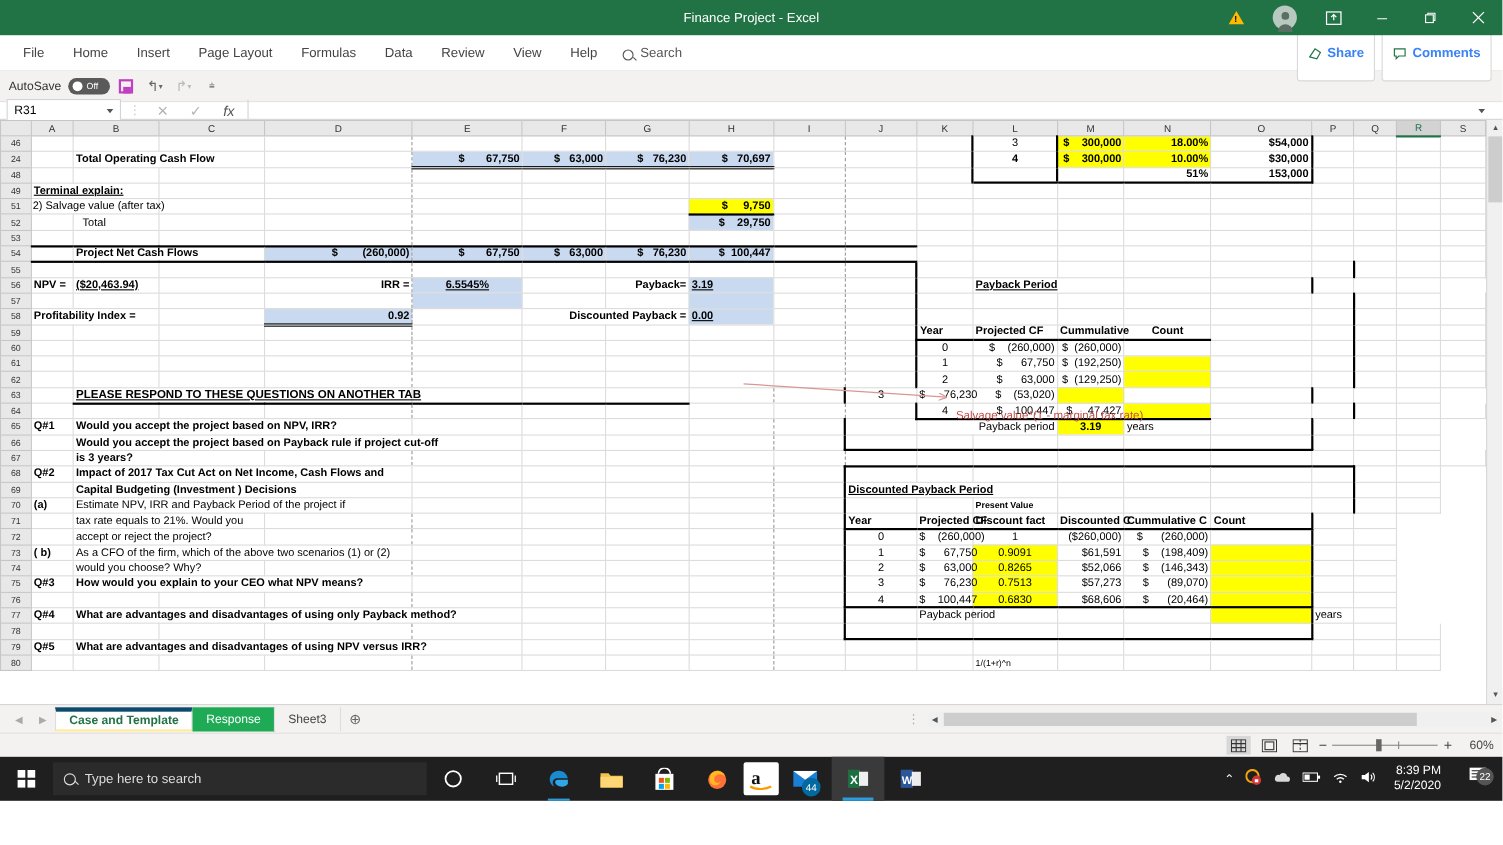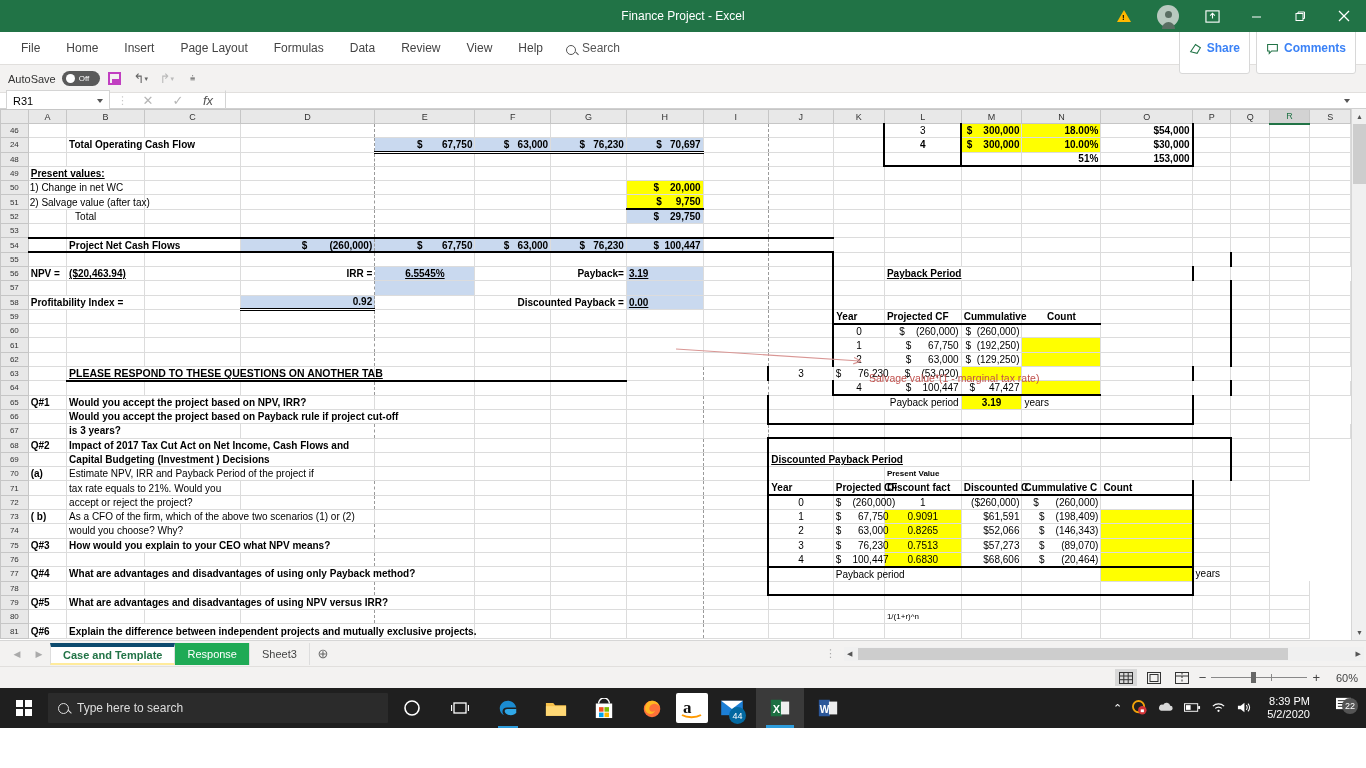--- a/index.html
+++ b/index.html
@@ -354,61 +354,40 @@
       <td class="c r blue b bb-thick">51%</td>
       <td class="c r blue b bb-thick br-thick">153,000</td>
       <td class="c"></td>
           <td class="c"></td>
       <td class="c"></td>
           <td class="c nbr"></td>
     </tr>
 
     <tr>
       <td class="rh">49</td>
-      <td class="c b u" colspan="2">Present values:</td>
-      <td class="c"></td>
-          <td class="c dashR"></td>
-      <td class="c"></td>
-          <td class="c"></td>
-      <td class="c"></td>
-          <td class="c"></td>
-      <td class="c dashR"></td>
-          <td class="c"></td>
-      <td class="c"></td>
-          <td class="c"></td>
-      <td class="c"></td>
-          <td class="c"></td>
-      <td class="c"></td>
-          <td class="c"></td>
-      <td class="c"></td>
-          <td class="c"></td>
-          <td class="c nbr"></td>
-    </tr>
-
-    <tr>
-      <td class="rh">50</td>
-      <td class="c" colspan="2" style="padding-left:1px">1) Change in net WC</td>
-      <td class="c"></td>
-          <td class="c dashR"></td>
-      <td class="c"></td>
-          <td class="c"></td>
-      <td class="c"></td>
-      <td class="c r yel b">$&nbsp;&nbsp;&nbsp; <span>20,000</span></td>
-      <td class="c dashR"></td>
-          <td class="c"></td>
-      <td class="c"></td>
-          <td class="c"></td>
-      <td class="c"></td>
-          <td class="c"></td>
-      <td class="c"></td>
-          <td class="c"></td>
-      <td class="c"></td>
-          <td class="c"></td>
-          <td class="c nbr"></td>
-    </tr>
+      <td class="c b u" colspan="2">Terminal explain:</td>
+      <td class="c"></td>
+          <td class="c dashR"></td>
+      <td class="c"></td>
+          <td class="c"></td>
+      <td class="c"></td>
+          <td class="c"></td>
+      <td class="c dashR"></td>
+          <td class="c"></td>
+      <td class="c"></td>
+          <td class="c"></td>
+      <td class="c"></td>
+          <td class="c"></td>
+      <td class="c"></td>
+          <td class="c"></td>
+      <td class="c"></td>
+          <td class="c"></td>
+          <td class="c nbr"></td>
+    </tr>
+
 
     <tr>
       <td class="rh">51</td>
       <td class="c" colspan="2" style="padding-left:1px">2) Salvage value (after tax)</td>
       <td class="c"></td>
           <td class="c dashR"></td>
       <td class="c"></td>
           <td class="c"></td>
       <td class="c"></td>
       <td class="c r yel b bb-thick">$&nbsp;&nbsp;&nbsp;&nbsp; <span>9,750</span></td>
@@ -1023,38 +1002,20 @@
       <td class="c"></td>
       <td class="c" style="font-size:8px">1/(1+r)^n</td>
       <td class="c"></td>
           <td class="c"></td>
       <td class="c"></td>
           <td class="c"></td>
       <td class="c"></td>
           <td class="c nbr"></td>
     </tr>
 
-    <tr>
-      <td class="rh">81</td>
-      <td class="c b">Q#6</td>
-      <td class="c b" colspan="4">Explain the difference between independent projects and mutually exclusive projects.</td>
-      <td class="c"></td>
-          <td class="c"></td>
-      <td class="c dashR"></td>
-          <td class="c"></td>
-      <td class="c"></td>
-          <td class="c"></td>
-      <td class="c"></td>
-          <td class="c"></td>
-      <td class="c"></td>
-          <td class="c"></td>
-      <td class="c"></td>
-          <td class="c"></td>
-          <td class="c nbr"></td>
-    </tr>
   </tbody>
     </table>
 
   <div style="position:absolute;left:869px;top:263px;font-size:10.5px;font-weight:normal;color:#c0504d;white-space:nowrap;">Salvage value*(1 - marginal tax rate)</div>
 
   <svg id="arrow-svg" width="1351" height="531">
     <defs>
       <marker id="ah" markerWidth="7" markerHeight="7" refX="6" refY="3" orient="auto">
         <path d="M0,0 L7,3 L0,6" fill="none" stroke="#d99694" stroke-width="1"></path>
       </marker>

